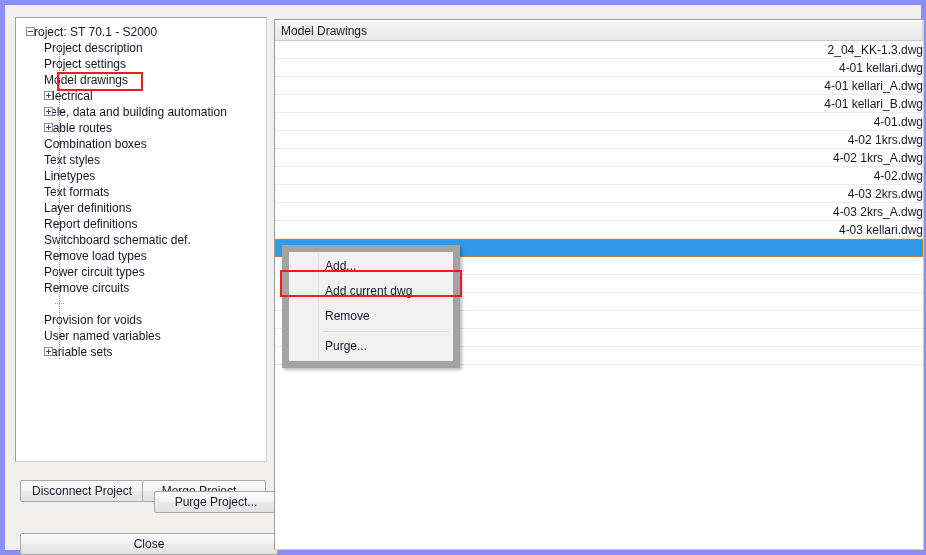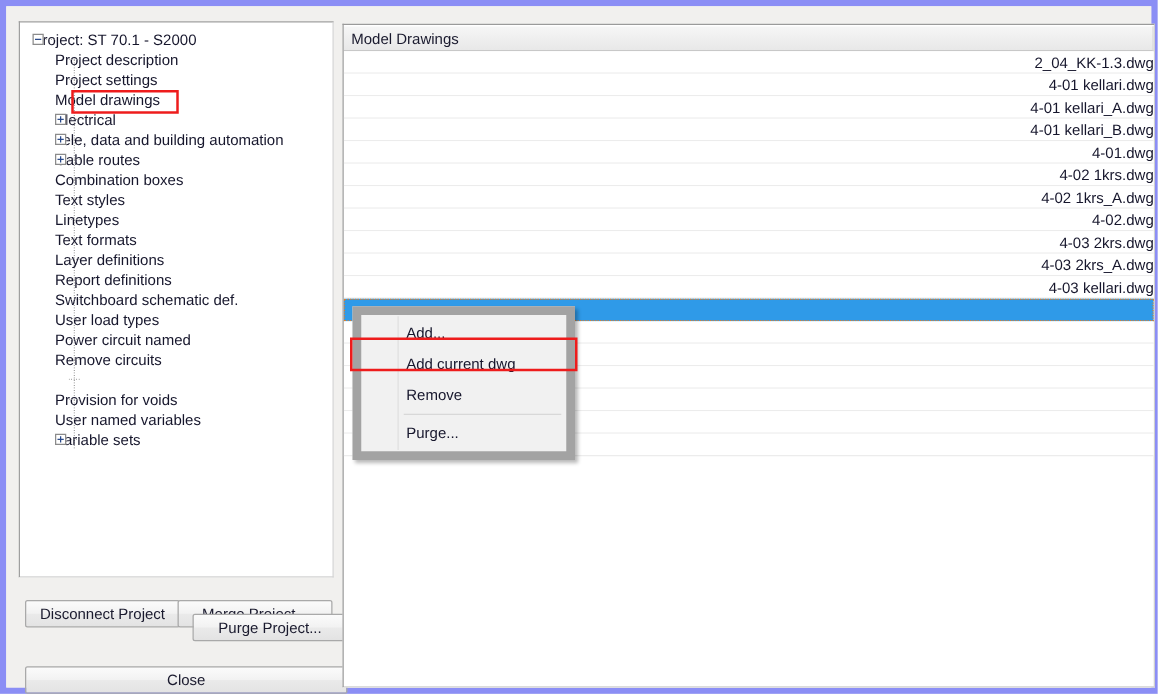--- a/index.html
+++ b/index.html
@@ -297,22 +297,22 @@
             <li class="tree-node lvl1"><span class="expander exp1 plus"></span><span class="dots dots-child"></span><span class="node-label">Electrical</span></li>
             <li class="tree-node lvl1"><span class="expander exp1 plus"></span><span class="dots dots-child"></span><span class="node-label">Tele, data and building automation</span></li>
             <li class="tree-node lvl1"><span class="expander exp1 plus"></span><span class="dots dots-child"></span><span class="node-label">Cable routes</span></li>
             <li class="tree-node lvl1"><span class="dots dots-child"></span><span class="node-label">Combination boxes</span></li>
             <li class="tree-node lvl1"><span class="dots dots-child"></span><span class="node-label">Text styles</span></li>
             <li class="tree-node lvl1"><span class="dots dots-child"></span><span class="node-label">Linetypes</span></li>
             <li class="tree-node lvl1"><span class="dots dots-child"></span><span class="node-label">Text formats</span></li>
             <li class="tree-node lvl1"><span class="dots dots-child"></span><span class="node-label">Layer definitions</span></li>
             <li class="tree-node lvl1"><span class="dots dots-child"></span><span class="node-label">Report definitions</span></li>
             <li class="tree-node lvl1"><span class="dots dots-child"></span><span class="node-label">Switchboard schematic def.</span></li>
-            <li class="tree-node lvl1"><span class="dots dots-child"></span><span class="node-label">User load types</span></li>
-            <li class="tree-node lvl1"><span class="dots dots-child"></span><span class="node-label">Power circuit named</span></li>
+            <li class="tree-node lvl1"><span class="dots dots-child"></span><span class="node-label">Remove load types</span></li>
+            <li class="tree-node lvl1"><span class="dots dots-child"></span><span class="node-label">Power circuit types</span></li>
             <li class="tree-node lvl1"><span class="dots dots-child"></span><span class="node-label">Remove circuits</span></li>
             <li class="tree-node lvl1"><span class="dots dots-child"></span></li>
             <li class="tree-node lvl1"><span class="dots dots-child"></span><span class="node-label">Provision for voids</span></li>
             <li class="tree-node lvl1"><span class="dots dots-child"></span><span class="node-label">User named variables</span></li>
             <li class="tree-node lvl1"><span class="expander exp1 plus"></span><span class="dots dots-child"></span><span class="node-label">Variable sets</span></li>
           </ul>
       </div>
 
       <div class="red-highlight" id="highlight-model-drawings"></div>
 

